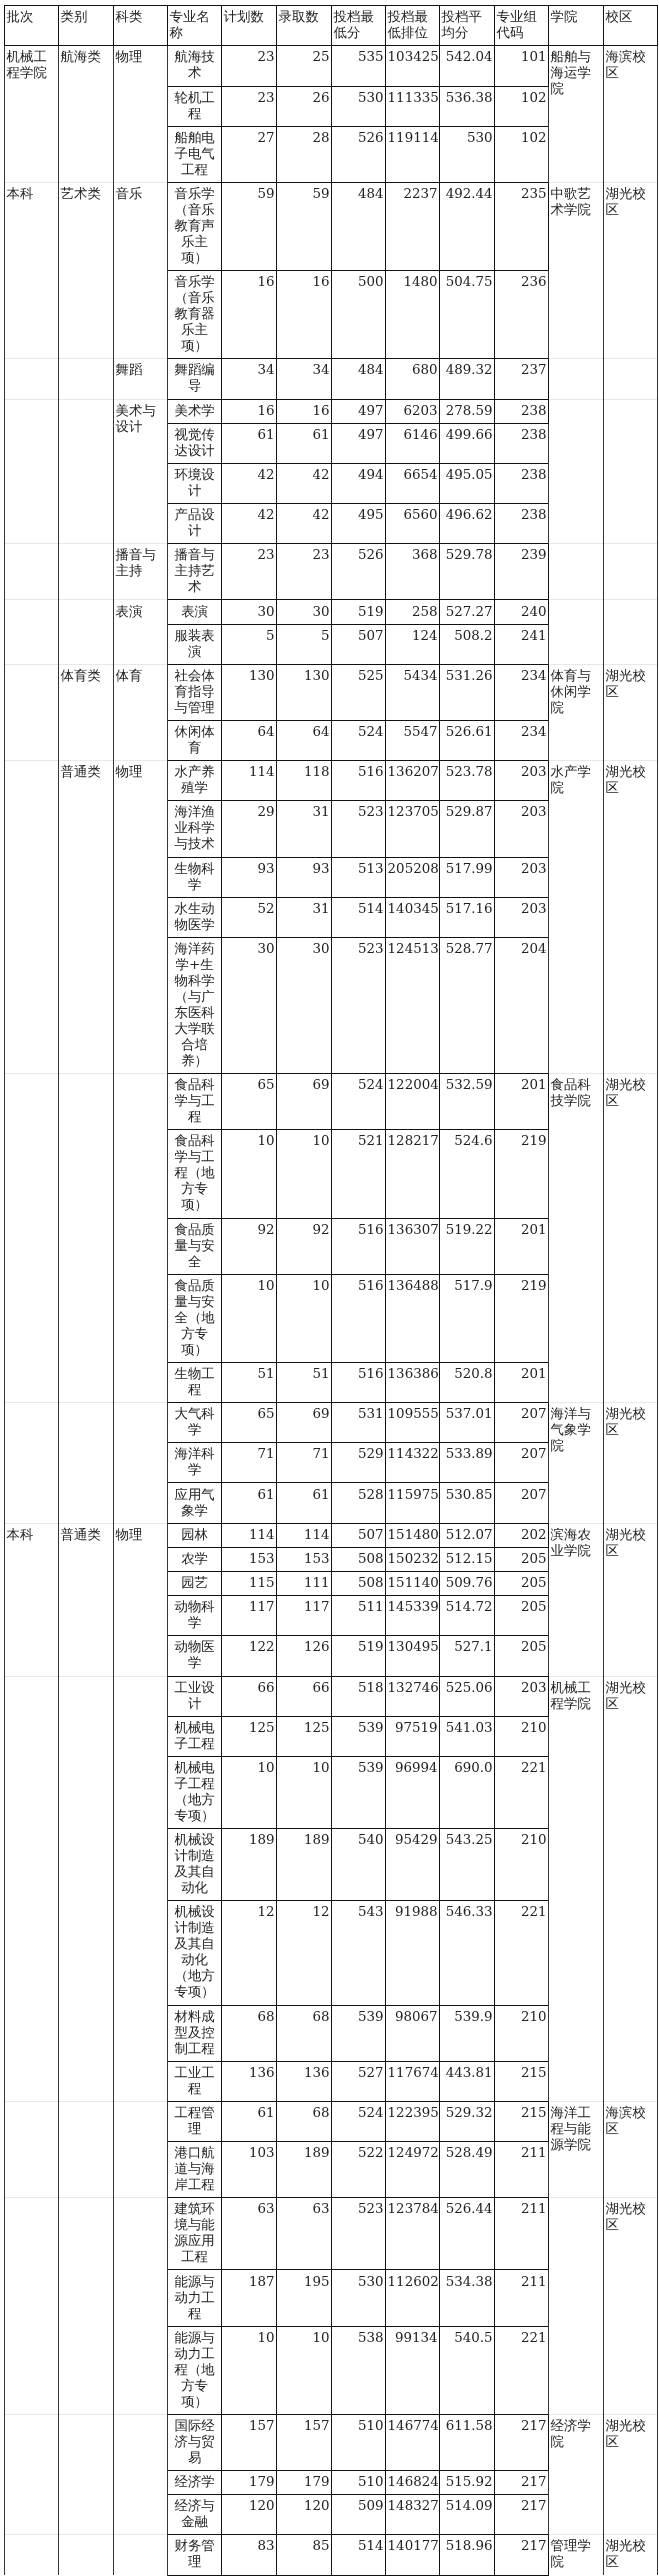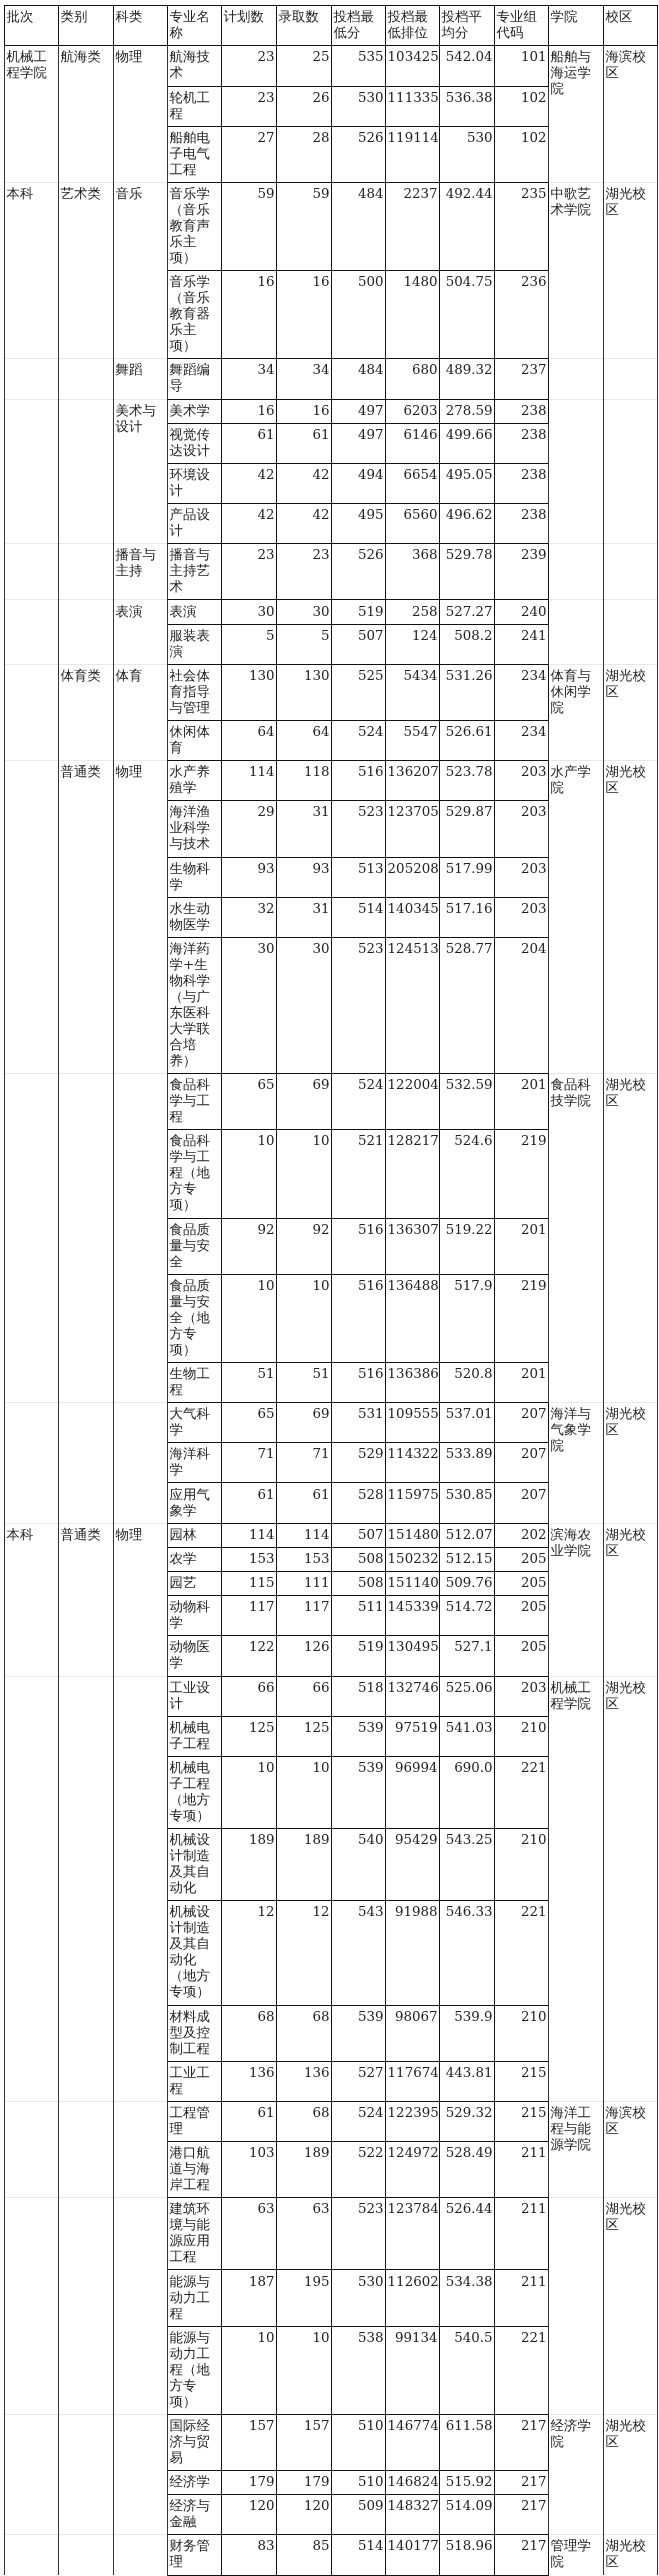--- a/index.html
+++ b/index.html
@@ -2,21 +2,21 @@
 <html style="font-size:8.2px"><head>
 <meta charset="utf-8">
 <style>
   html,body{margin:0;padding:0;background:#fff;}
   body{width:659px;font-family:"DejaVu Serif","Liberation Serif",serif;color:#222;}
   .wrap{padding:5.2px 2.1px 5.2px 4.1px;position:relative;}
   table{border-collapse:collapse;table-layout:fixed;width:653px;padding-left:36px;}
   th,td{vertical-align:top;font-size:13.4px;line-height:16px;padding:3.1px 1.5px 4.1px 1.5px;font-weight:normal;}
   th{text-align:left;border:1px solid #111;height:28px;}
   td.g{border-left:0.5px solid #333;border-right:0.5px solid #333;border-top:0.5px solid #e8e8e8;text-align:left;}
-  td.m{border:1px solid #111;border-width:1.5px 1px 1px 1px;text-align:left;word-break:break-all;}
+  td.m{border:1px solid #111;border-width:1.5px 1px 1px 1px;text-align:center;word-break:break-all;}
   td.n{border:1px solid #111;border-width:1.5px 1px 1px 1px;text-align:right;}
   col.c0{width:54px}col.c1{width:55px}col.c2{width:54px}col.c3{width:54px}
   col.c4{width:55px}col.c5{width:55px}col.c6{width:54px}col.c7{width:54px}
   col.c8{width:55px}col.c9{width:54px}col.c10{width:55px}col.c11{width:54px}
 </style>
 </head>
 <body>
 
 <div class="wrap">
   <table>
@@ -248,21 +248,21 @@
           <td class="m">生物科学</td>
           <td class="n">93</td>
           <td class="n">93</td>
           <td class="n">513</td>
           <td class="n">205208</td>
           <td class="n">517.99</td>
           <td class="n">203</td>
         </tr>
         <tr>
           <td class="m">水生动物医学</td>
-          <td class="n">32</td>
+          <td class="n">52</td>
           <td class="n">31</td>
           <td class="n">514</td>
           <td class="n">140345</td>
           <td class="n">517.16</td>
           <td class="n">203</td>
         </tr>
         <tr>
           <td class="m">海洋药学+生物科学（与广东医科大学联合培养）</td>
           <td class="n">30</td>
           <td class="n">30</td>

